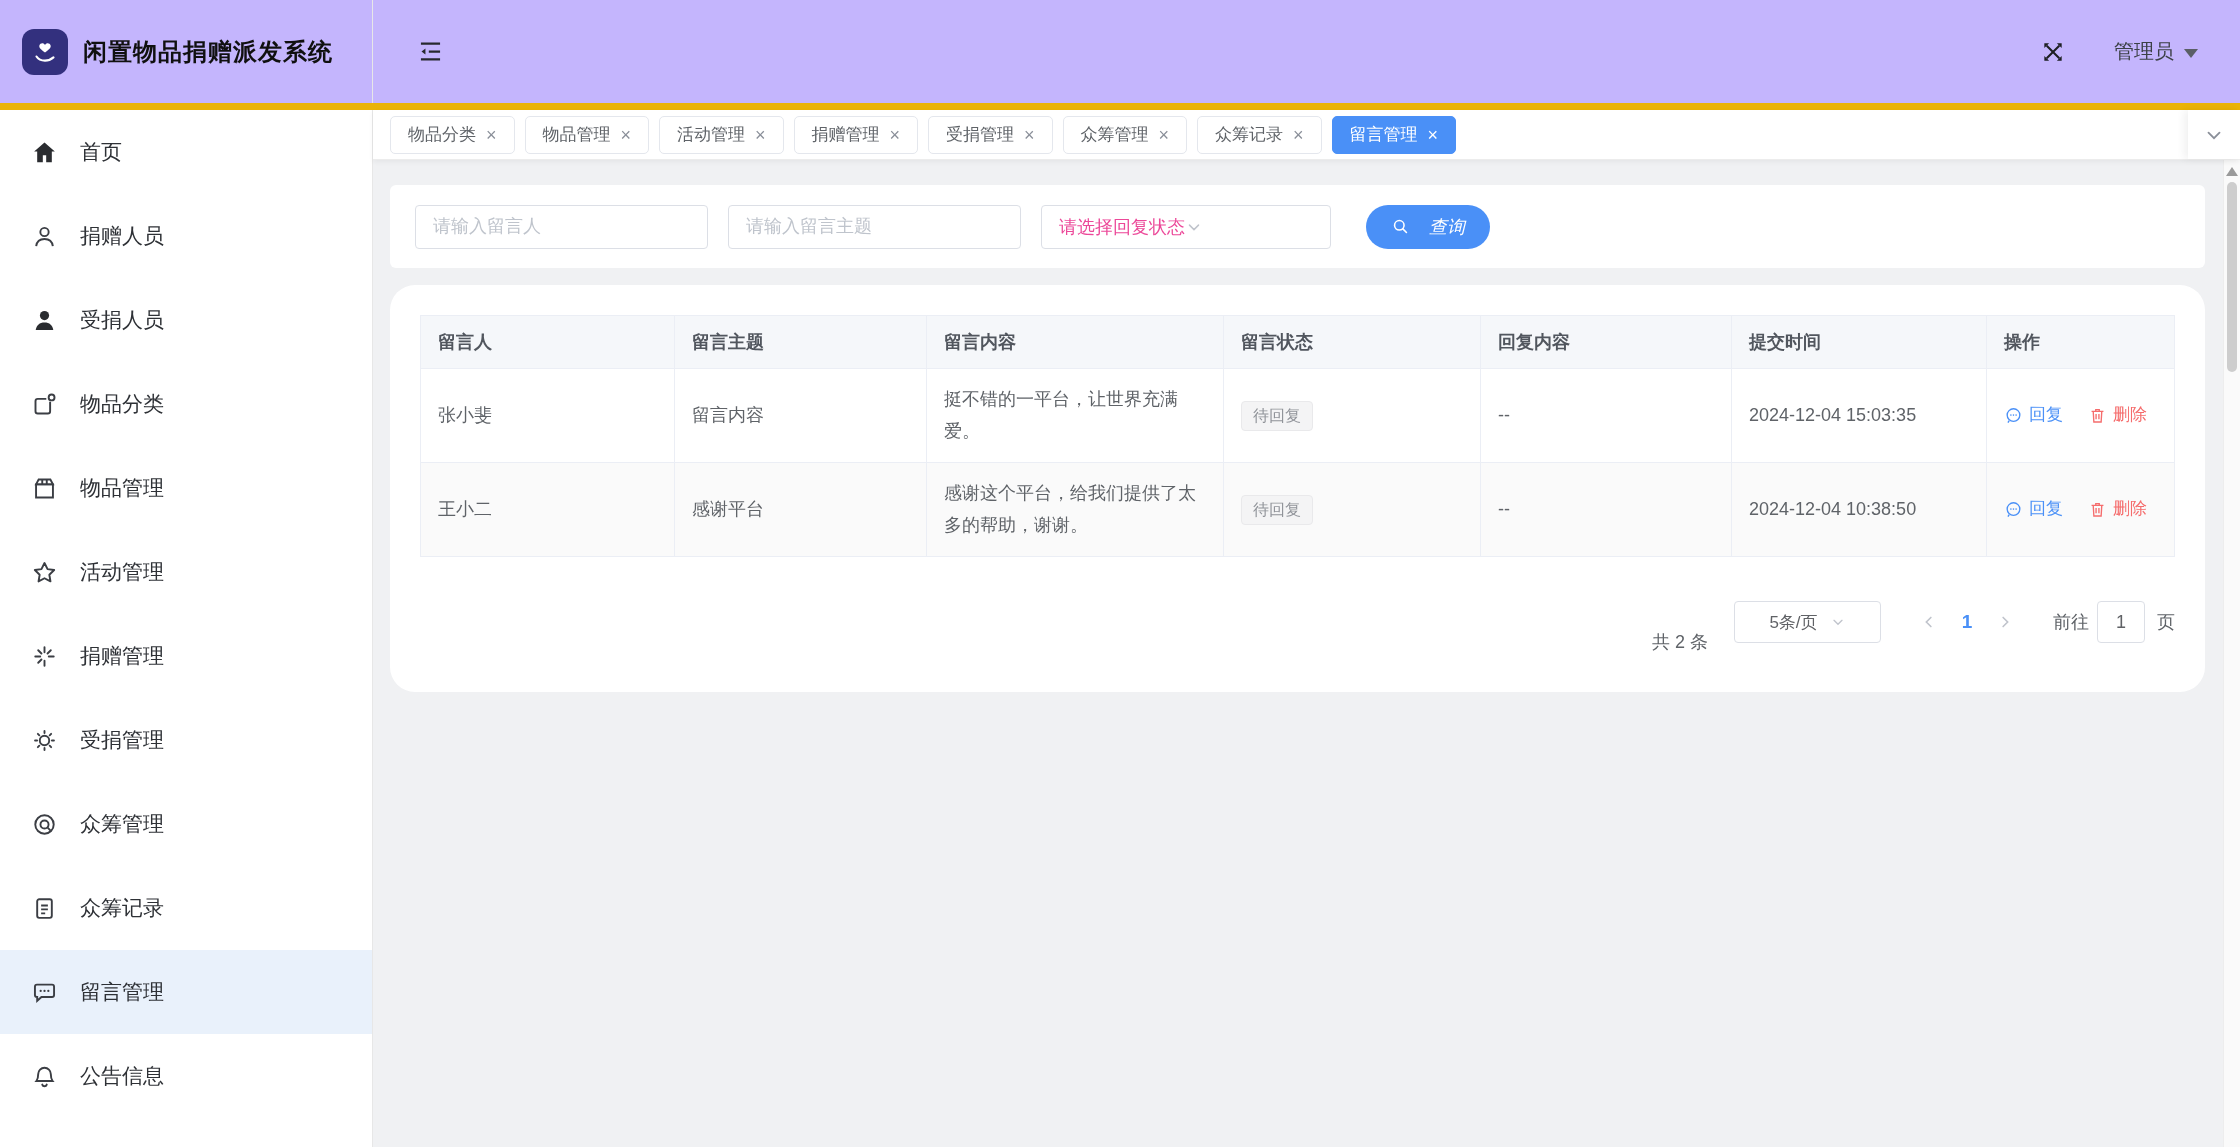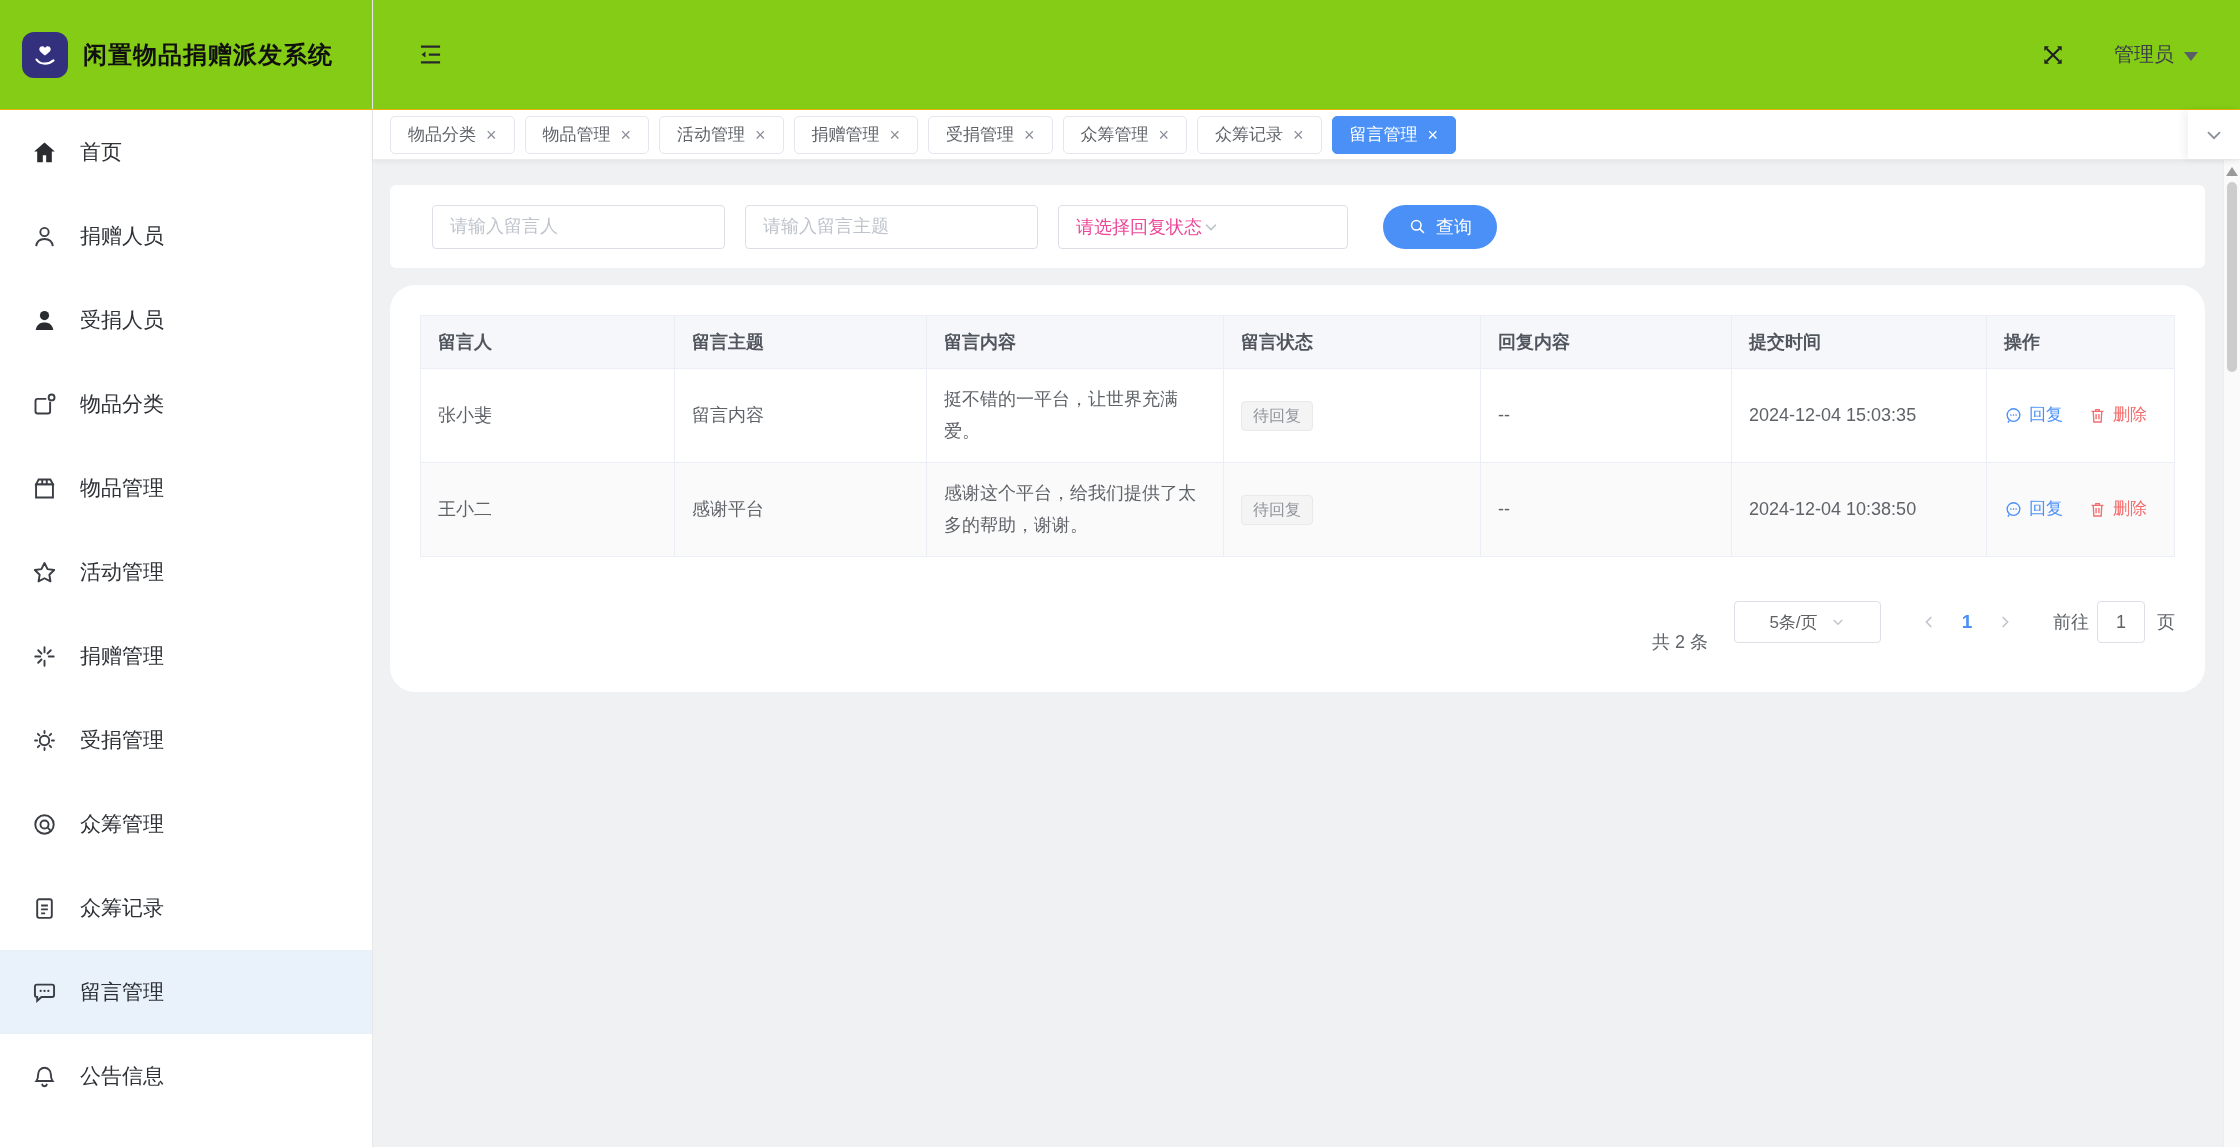--- a/index.html
+++ b/index.html
@@ -1,21 +1,21 @@
 <!DOCTYPE html>
 <html style="--primary: #4a90f7; --danger: #f56c6c; --logo-bg: #33307e; --sidebar-active-bg: #e9f1fb;"><head>
 <meta charset="utf-8">
 <style>
   * { margin:0; padding:0; box-sizing:border-box; }
   html,body { width:2240px; height:1147px; overflow:hidden; background:#fff;
     font-family:"Liberation Sans","DejaVu Sans",sans-serif; }
   .app { width:2240px; height:1147px; display:flex; flex-direction:column; }
 
   
-  header { height:110px; flex-shrink:0; display:flex; background:#84cc16; border-bottom:1px solid #eab308; }
+  header { height:110px; flex-shrink:0; display:flex; background:#c4b5fd; border-bottom:7px solid #eab308; }
   .brand { width:373px; flex-shrink:0; border-right:1px solid #e7e7e7; display:flex; align-items:center; padding-left:22px; gap:15px; }
   .logo { width:46px; height:46px; border-radius:12px; background:var(--logo-bg,#33307e); display:flex; align-items:center; justify-content:center; flex-shrink:0; }
   .logo svg { width:30px; height:30px; }
   .app-title { font-size:24px; font-weight:700; color:#101010; letter-spacing:1px; white-space:nowrap; }
   .header-main { flex:1; display:flex; align-items:center; justify-content:space-between; padding:0 42px 0 44px; }
   .fold-btn { background:none; border:none; cursor:pointer; display:flex; }
   .fold-btn svg { width:27px; height:27px; }
   .header-right { display:flex; align-items:center; gap:48px; }
   .fs-btn { background:none; border:none; cursor:pointer; display:flex; }
   .fs-btn svg { width:26px; height:26px; }
@@ -38,26 +38,26 @@
   .tab.active { background:var(--primary,#4a90f7); border-color:var(--primary,#4a90f7); color:#fff; }
   .tab.active .tab-close { color:#fff; }
   .tab-more { margin-left:auto; width:52px; height:49px; background:#fff; border:none; display:flex; align-items:center; justify-content:center; box-shadow:-4px 0 8px rgba(0,0,0,.06); cursor:pointer; }
   .tab-more svg { width:22px; height:22px; }
 
   .lower { flex:1; display:flex; min-height:0; }
   .content { flex:1; min-width:0; padding:25px 18px 0 17px; }
 
   
   .card { background:#fff; border-radius:6px; }
-  .search-card { height:83px; display:flex; align-items:center; padding:0 42px; gap:20px; margin-bottom:17px; }
+  .search-card { height:83px; display:flex; align-items:center; padding:0 25px; gap:20px; margin-bottom:17px; }
   .text-input { width:293px; height:44px; border:1px solid #dcdfe6; border-radius:4px; padding:0 17px; font-size:18px; color:#606266; outline:none; }
   .text-input::placeholder { color:#bfc4cc; }
   .select-box { width:290px; height:44px; border:1px solid #dcdfe6; border-radius:4px; display:flex; align-items:center; justify-content:flex-start; padding:0 13px 0 17px; font-size:18px; color:#ec4899; cursor:pointer; background:#fff; }
   .select-box svg { width:18px; height:18px; }
-  .btn-primary { height:44px; margin-left:15px; padding:0 25px; border:none; border-radius:22px; background:var(--primary,#4a90f7); color:#fff; font-size:18px; display:inline-flex; align-items:center; gap:9px; cursor:pointer; }
+  .btn-primary { height:44px; margin-left:15px; padding:0 25px; border:none; border-radius:22px; background:var(--primary,#4a90f7); color:#fff; font-size:18px; display:inline-flex; align-items:center; gap:19px; cursor:pointer;font-style:italic; }
   .btn-primary svg { width:19px; height:19px; }
 
   .table-card { padding:30px 30px 38px;border-radius:25px; }
   table { width:100%; border-collapse:collapse; table-layout:fixed; }
   th,td { border:1px solid #ebeef5; padding:14px 17px; text-align:left; vertical-align:middle; font-size:18px; }
   th { background:#f5f7fa; color:#51565e; font-weight:700; height:52px; }
   td { color:#5f6368; line-height:1.8; }
   tbody tr.striped td { background:#fafafa; }
   .tag { display:inline-block; background:#f4f4f5; border:1px solid #e9e9eb; color:#909399; font-size:16px; line-height:1; padding:6px 11px; border-radius:4px; }
   .actions { display:flex; align-items:center; gap:25px; white-space:nowrap; }

